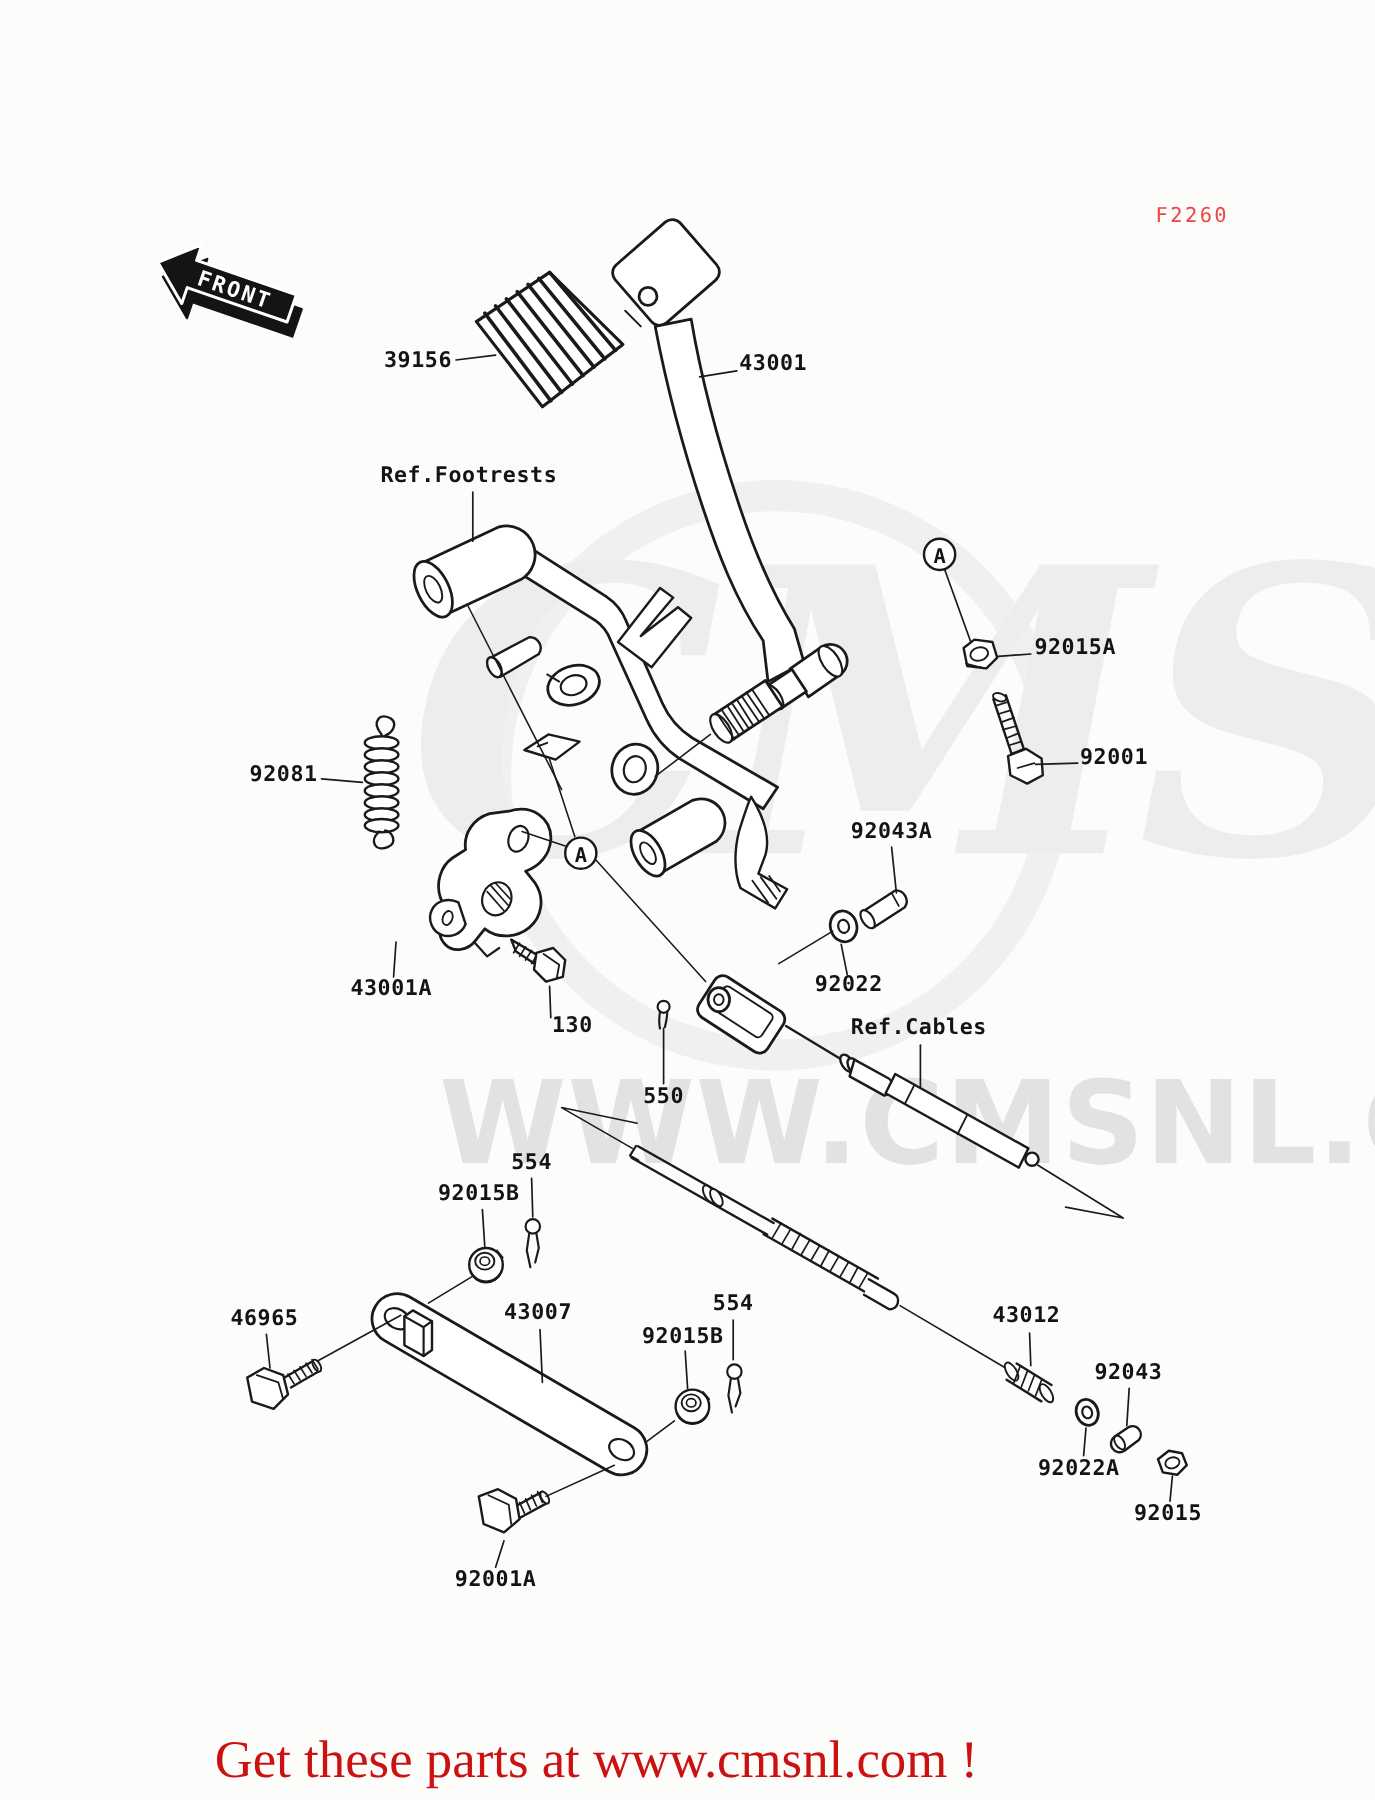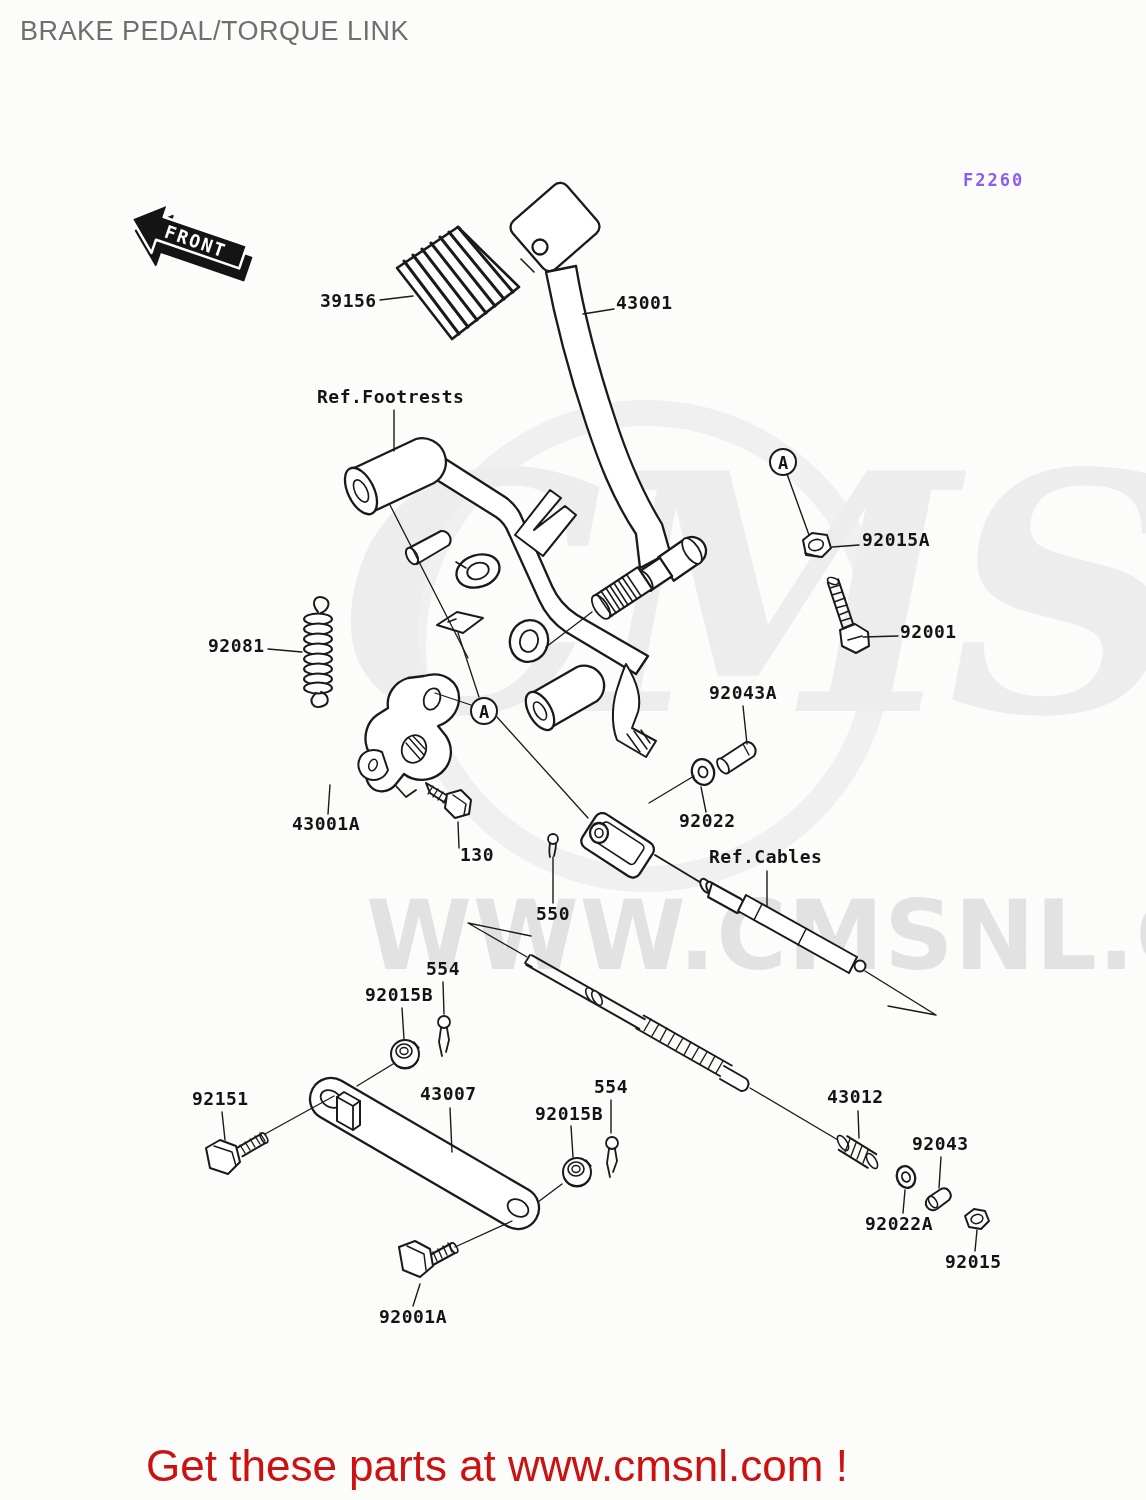--- a/index.html
+++ b/index.html
@@ -1,31 +1,31 @@
 <!DOCTYPE html>
 <html><head>
 <meta charset="utf-8">
 <style>
   html,body{margin:0;padding:0;background:#ffffff;}
   #stage{position:relative;width:1146px;height:1500px;background:#fcfcfb;overflow:hidden;
          font-family:"DejaVu Sans Mono",monospace;}
   .title{position:absolute;left:20px;top:16px;font-family:"Liberation Sans",sans-serif;
          font-size:27px;color:#6f6f6f;letter-spacing:0.5px;white-space:nowrap;}
-  .figcode{position:absolute;left:963px;top:170px;font-size:17px;font-weight:bold;color:#8b5cf6;
+  .figcode{position:absolute;left:963px;top:170px;font-size:17px;font-weight:normal;color:#ef4444;
          letter-spacing:2px;white-space:nowrap;}
   .callout{position:absolute;font-size:18px;font-weight:bold;color:#141414;letter-spacing:0.5px;
          white-space:nowrap;line-height:1;}
   .wm-circle{position:absolute;left:400px;top:400px;width:440px;height:440px;border:26px solid #f0f0f0;
          border-radius:50%;}
   .wm-cms{position:absolute;left:340px;top:430px;font-family:"DejaVu Serif",serif;font-style:italic;
          font-weight:bold;font-size:330px;color:#ededed;line-height:1;letter-spacing:-10px;}
   .wm-url{position:absolute;left:366px;top:888px;font-family:"DejaVu Sans",sans-serif;font-weight:bold;
          font-size:96px;color:#e2e2e2;letter-spacing:1px;line-height:1;white-space:nowrap;}
   .footer{position:absolute;left:0;top:1441px;width:994px;text-align:center;
-         font-family:Liberation Sans, sans-serif;font-size:44px;color:#cc1111;white-space:nowrap;}
+         font-family:Liberation Serif, serif;font-size:44px;color:#cc1111;white-space:nowrap;}
   svg{position:absolute;left:0;top:0;}
   svg *{vector-effect:none;}
 </style>
 </head>
 <body>
 
 <div id="stage">
 
   <div class="wm-circle"></div>
   <div class="wm-cms">CMS</div>
@@ -366,38 +366,37 @@
         <path d="M592,612 L546,647"></path>
         <path d="M694,776 L649,803"></path>
         <path d="M265,1134 L334,1096"></path>
         <path d="M512,1221 L455,1247"></path>
         <path d="M393,1064 L357,1086"></path>
         <path d="M562,1184 L538,1202"></path>
       </g>
     </g>
   </svg>
 
-  <div class="title">BRAKE PEDAL/TORQUE LINK</div>
   <div class="figcode">F2260</div>
 
   <div class="callout" style="left:320px;top:292px">39156</div>
   <div class="callout" style="left:616px;top:294px">43001</div>
   <div class="callout" style="left:317px;top:388px">Ref.Footrests</div>
   <div class="callout" style="left:862px;top:531px">92015A</div>
   <div class="callout" style="left:900px;top:623px">92001</div>
   <div class="callout" style="left:208px;top:637px">92081</div>
   <div class="callout" style="left:709px;top:684px">92043A</div>
   <div class="callout" style="left:292px;top:815px">43001A</div>
   <div class="callout" style="left:460px;top:846px">130</div>
   <div class="callout" style="left:679px;top:812px">92022</div>
   <div class="callout" style="left:709px;top:848px">Ref.Cables</div>
   <div class="callout" style="left:536px;top:905px">550</div>
   <div class="callout" style="left:426px;top:960px">554</div>
   <div class="callout" style="left:365px;top:986px">92015B</div>
-  <div class="callout" style="left:192px;top:1090px">92151</div>
+  <div class="callout" style="left:192px;top:1090px">46965</div>
   <div class="callout" style="left:420px;top:1085px">43007</div>
   <div class="callout" style="left:594px;top:1078px">554</div>
   <div class="callout" style="left:535px;top:1105px">92015B</div>
   <div class="callout" style="left:827px;top:1088px">43012</div>
   <div class="callout" style="left:912px;top:1135px">92043</div>
   <div class="callout" style="left:865px;top:1215px">92022A</div>
   <div class="callout" style="left:945px;top:1253px">92015</div>
   <div class="callout" style="left:379px;top:1308px">92001A</div>
 
   <div class="footer">Get these parts at www.cmsnl.com !</div>

